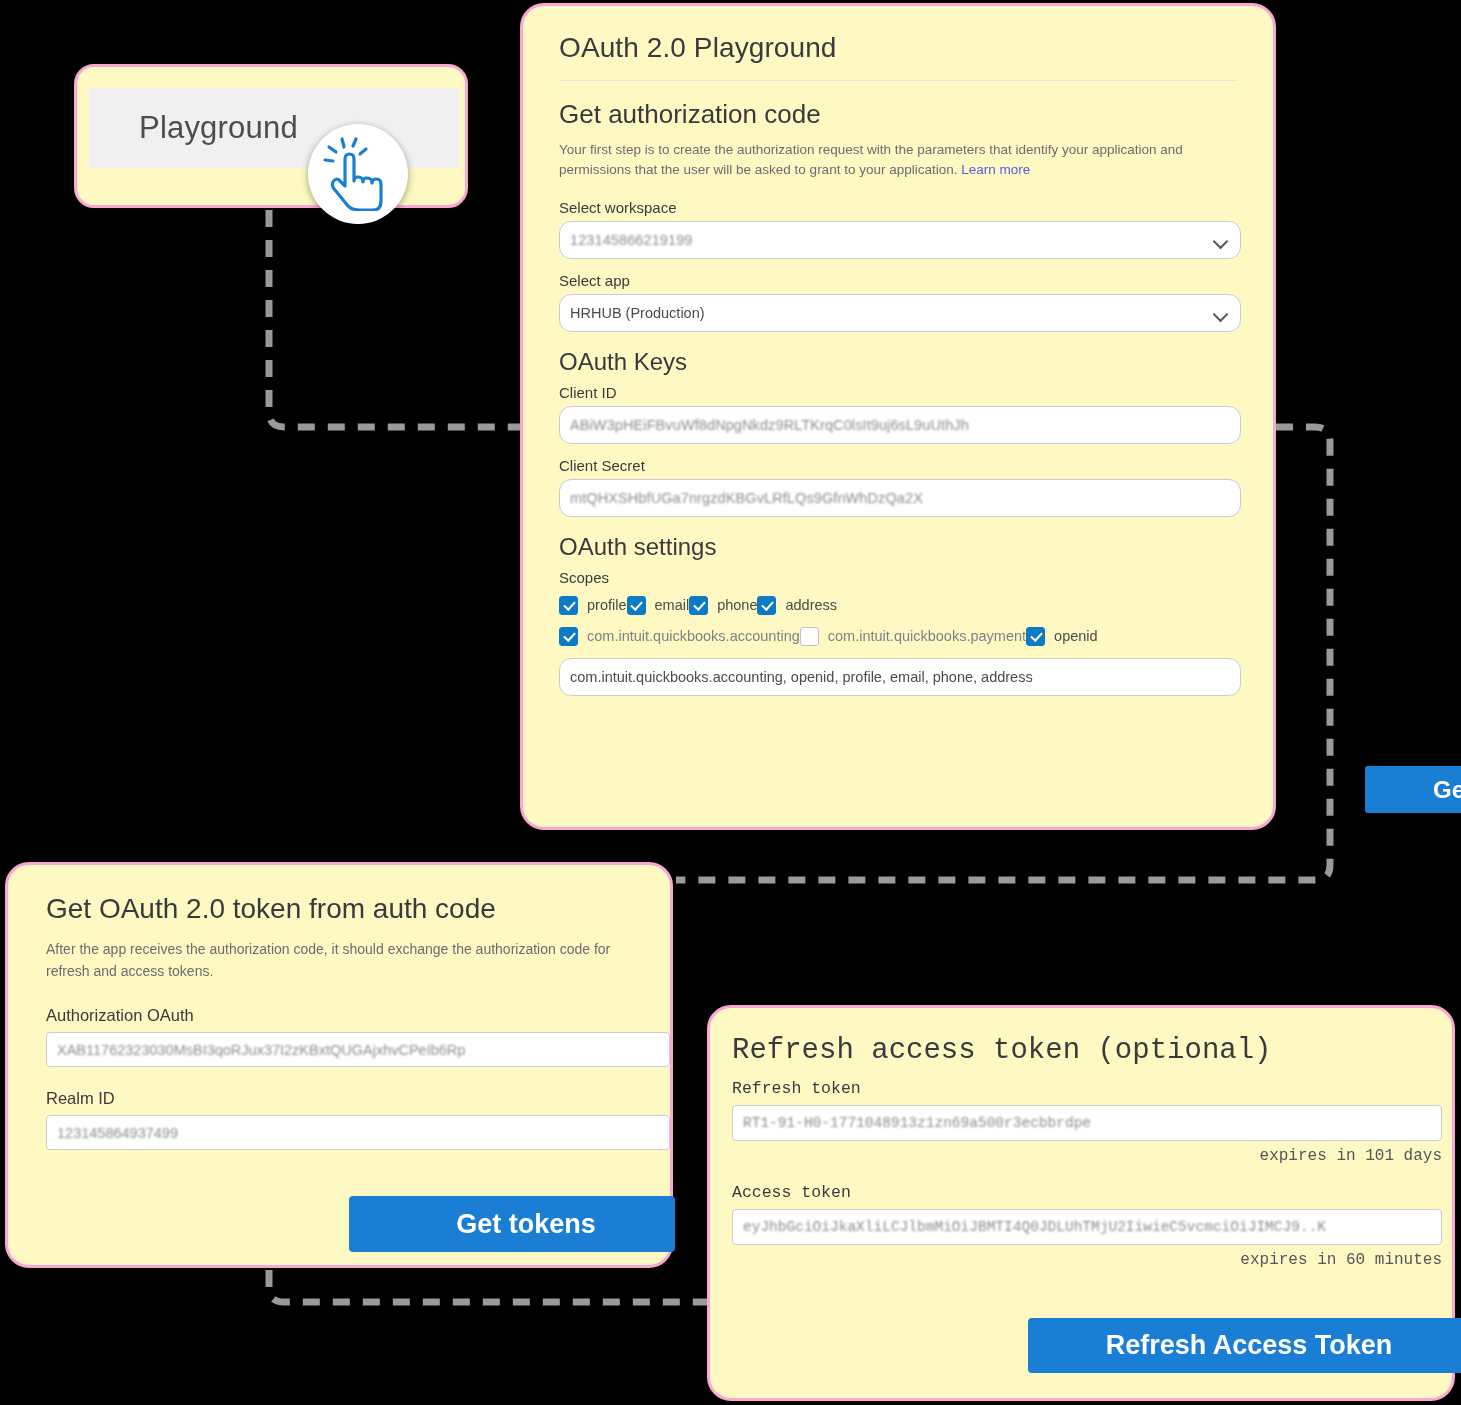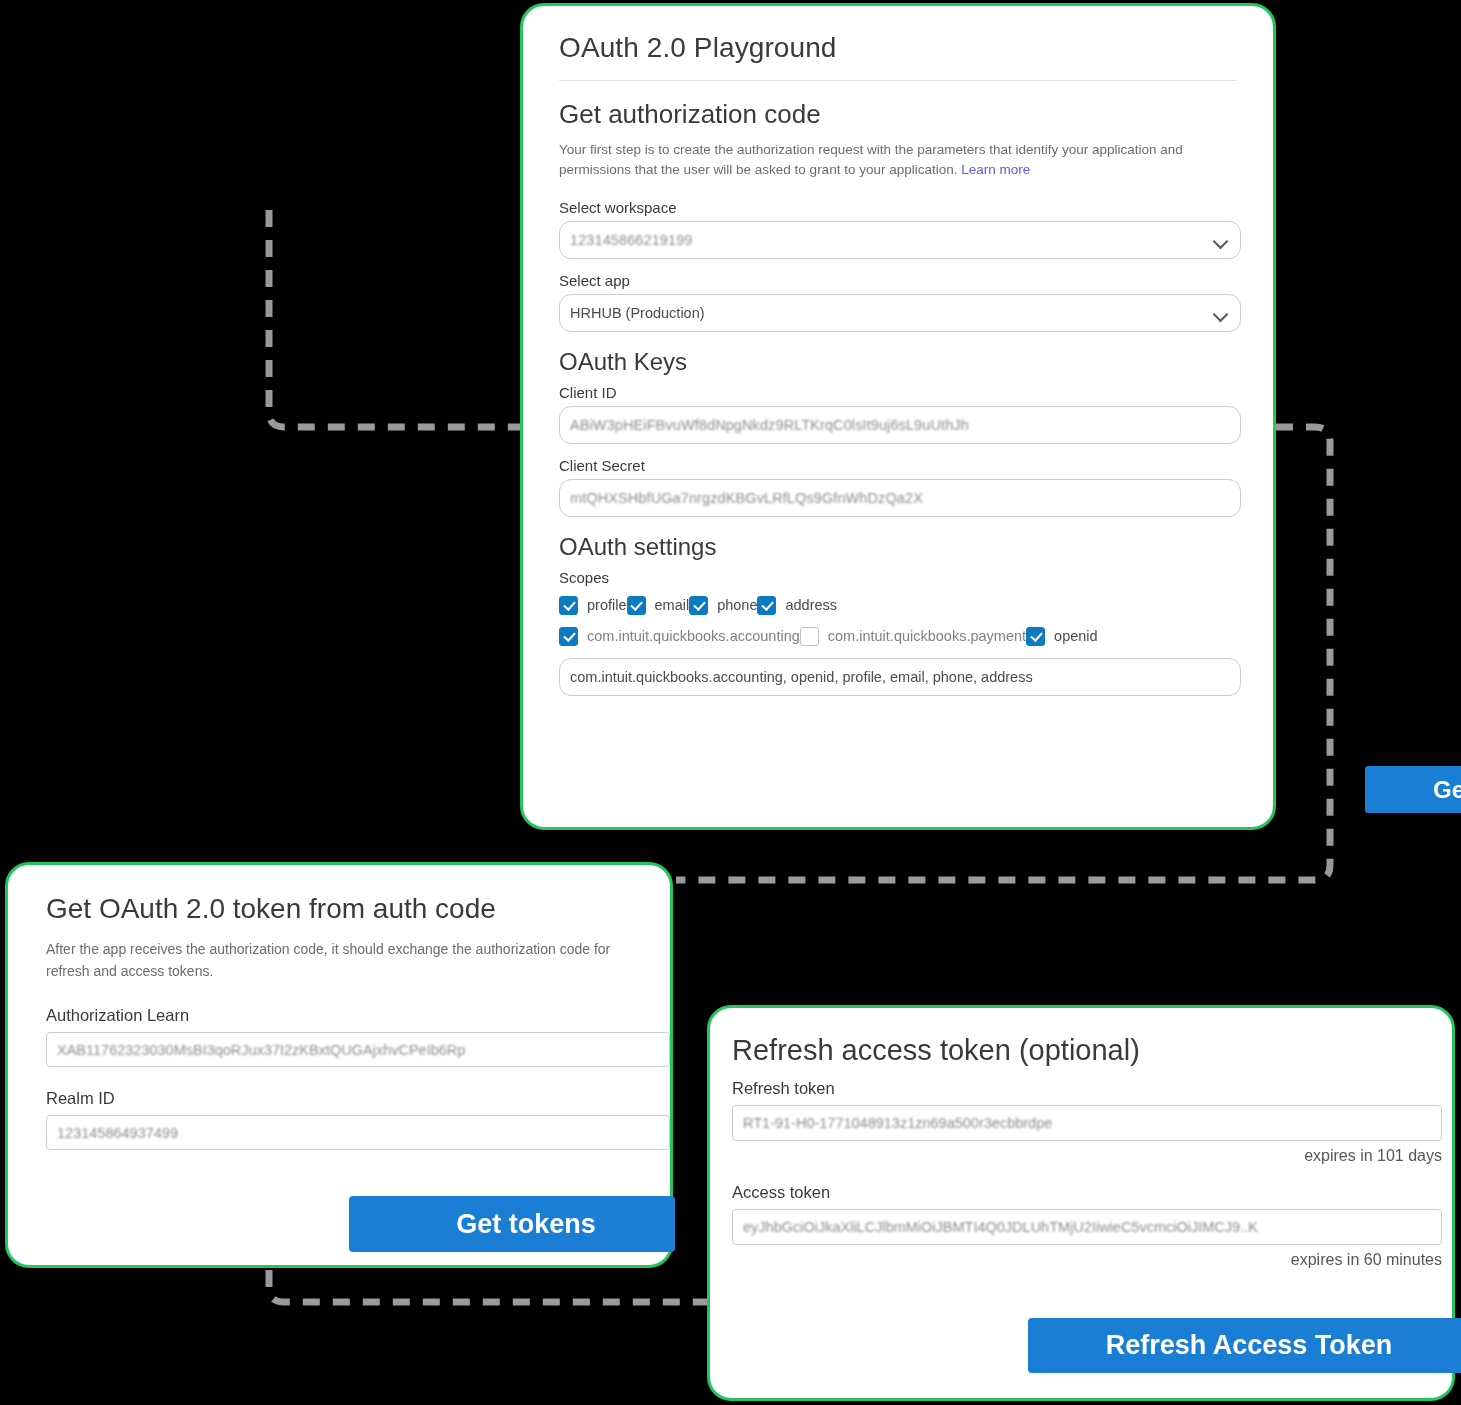--- a/index.html
+++ b/index.html
@@ -13,22 +13,22 @@
     -webkit-font-smoothing:antialiased;
   }
   .stage{position:absolute;left:0;top:0;width:1461px;height:1405px;}
 
   
   .connectors{position:absolute;left:0;top:0;width:1461px;height:1405px;pointer-events:none;}
 
   
   .card{
     position:absolute;
-    background:#ffffff;
-    border:3px solid #22c55e;
+    background:#fef9c3;
+    border:3px solid #f9a8d4;
     border-radius:24px;
     box-sizing:border-box;
   }
 
   
   #playground-card{left:74px;top:64px;width:394px;height:144px;border-radius:20px;}
   .pg-btn{
     position:absolute;left:12px;top:21px;width:370px;height:80px;
     background:#f0f0f0;
     display:flex;align-items:center;
@@ -104,21 +104,21 @@
   .tk-label{font-size:16.5px;color:#393a3d;margin:0 0 7px 0;display:block;}
   .tk-field{
     width:624px;height:35px;border:1px solid #c9ccd0;border-radius:4px;background:#fff;
     display:flex;align-items:center;box-sizing:border-box;margin-bottom:22px;
   }
   .tk-field .val{font-size:14.5px;color:#8b8d93;padding-left:10px;white-space:nowrap;overflow:hidden;filter:blur(1.25px);}
   #get-tokens-btn{position:absolute;left:349px;top:1196px;width:298px;height:56px;font-size:27px;border-radius:4px;padding-left:28px;}
 
   
   #refresh-card{left:707px;top:1005px;width:748px;height:396px;}
-  .refresh-inner{padding:26px 30px 0 22px;}
+  .refresh-inner{padding:26px 30px 0 22px;font-family:Liberation Mono, monospace;}
   .rf-title{font-size:29px;color:#393a3d;font-weight:400;margin:0 0 12px 0;}
   .rf-label{font-size:16.5px;color:#393a3d;margin:0 0 7px 0;display:block;}
   .rf-field{
     width:710px;height:36px;border:1px solid #c9ccd0;border-radius:4px;background:#fff;
     display:flex;align-items:center;box-sizing:border-box;
   }
   .rf-field .val{font-size:14.5px;color:#8b8d93;padding-left:10px;white-space:nowrap;overflow:hidden;filter:blur(1.25px);}
   .expires{font-size:16px;color:#55565a;text-align:right;width:710px;margin:6px 0 18px 0;}
   #refresh-btn{position:absolute;left:1028px;top:1318px;width:442px;height:55px;font-size:27px;border-radius:4px;}
 </style>
@@ -129,20 +129,37 @@
 
   <svg class="connectors" viewBox="0 0 1461 1405" width="1461" height="1405">
 
     <path d="M269,210 L269,412 Q269,427 284,427 L520,427" fill="none" stroke="#9a9a9a" stroke-width="7" stroke-dasharray="17,13" stroke-linecap="butt"></path>
 
     <path d="M1276,427 L1315,427 Q1330,427 1330,442 L1330,865 Q1330,880 1315,880 L676,880" fill="none" stroke="#9a9a9a" stroke-width="7" stroke-dasharray="17,13" stroke-linecap="butt"></path>
 
     <path d="M269,1270 L269,1287 Q269,1302 284,1302 L707,1302" fill="none" stroke="#9a9a9a" stroke-width="7" stroke-dasharray="17,13" stroke-linecap="butt"></path>
   </svg>
 
+  <div class="card" id="playground-card">
+    <div class="pg-btn">
+      <span class="pg-btn-label">Playground</span>
+    </div>
+    <div class="cursor-badge">
+      <svg width="74" height="74" viewBox="0 0 74 74">
+        <g stroke="#1a7fd4" stroke-width="3.2" stroke-linecap="round" fill="none">
+          <line x1="23" y1="10" x2="21" y2="2"></line>
+          <line x1="15" y1="15" x2="8" y2="10"></line>
+          <line x1="32" y1="9" x2="35" y2="2"></line>
+          <line x1="12" y1="24" x2="4" y2="23"></line>
+          <line x1="39" y1="17" x2="45" y2="12"></line>
+        </g>
+        <path d="M24,22 L24,49 L19,44 Q15,40 12,45 Q10,49 14,53 L27,69 Q31,73 38,73 L52,73 Q60,73 60,64 L60,47 Q60,42 55,42 Q51,42 51,46 Q51,41 46,41 Q42,41 42,45 Q42,40 37,40 Q33,40 33,44 L33,22 Q33,17 28.5,17 Q24,17 24,22 Z" fill="#ffffff" stroke="#1a7fd4" stroke-width="3.2" stroke-linejoin="round"></path>
+      </svg>
+    </div>
+  </div>
 
   <div class="card" id="main-card">
     <div class="main-inner">
       <div class="main-title">OAuth 2.0 Playground</div>
       <div class="sec-title">Get authorization code</div>
       <p class="blurb">
         <span>Your first step is to create the authorization request with the parameters that identify your application and permissions that the user will be asked to grant to your application.</span>
         <a class="link" href="#">Learn more</a>
       </p>
 
@@ -212,21 +229,21 @@
       </div>
     </div>
     <div class="btn" id="get-auth-btn">Get authorization code</div>
   </div>
 
   <div class="card" id="token-card">
     <div class="token-inner">
       <div class="token-title">Get OAuth 2.0 token from auth code</div>
       <p class="token-blurb">After the app receives the authorization code, it should exchange the authorization code for refresh and access tokens.</p>
 
-      <label class="tk-label">Authorization Learn</label>
+      <label class="tk-label">Authorization OAuth</label>
       <div class="tk-field">
         <span class="val">XAB11762323030MsBI3qoRJux37I2zKBxtQUGAjxhvCPeIb6Rp</span>
       </div>
 
       <label class="tk-label">Realm ID</label>
       <div class="tk-field">
         <span class="val">123145864937499</span>
       </div>
     </div>
   </div>

